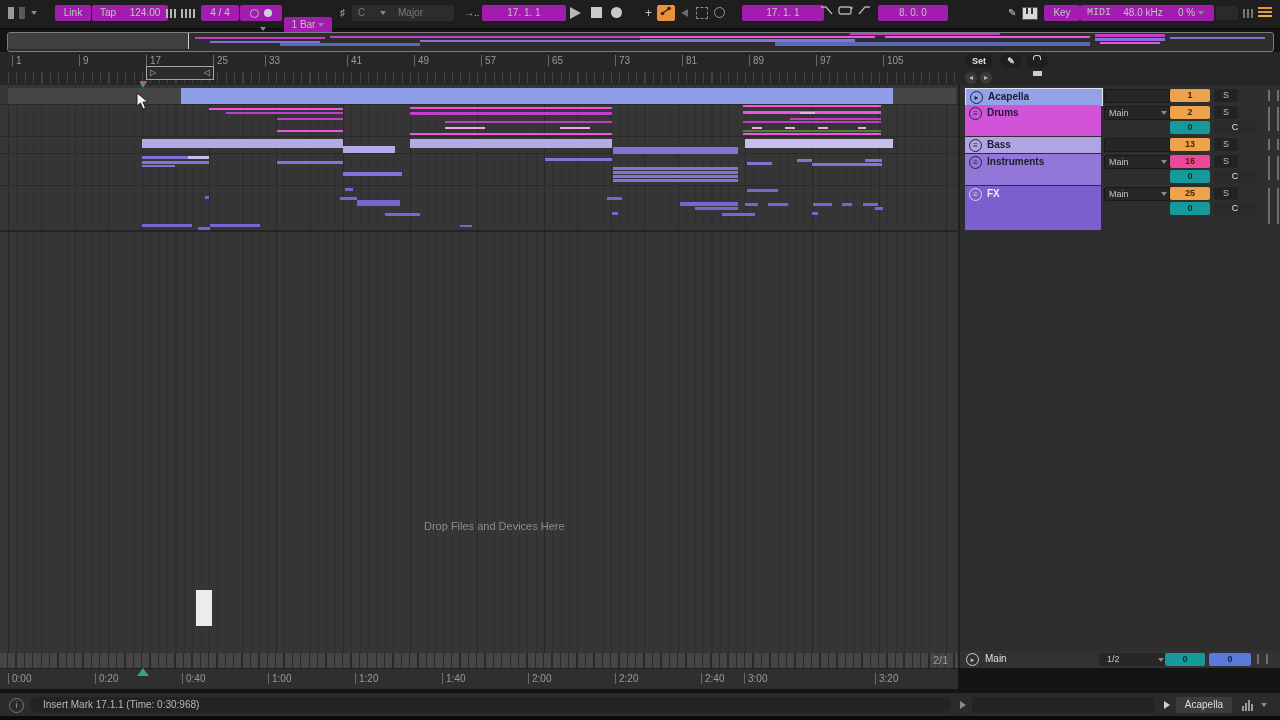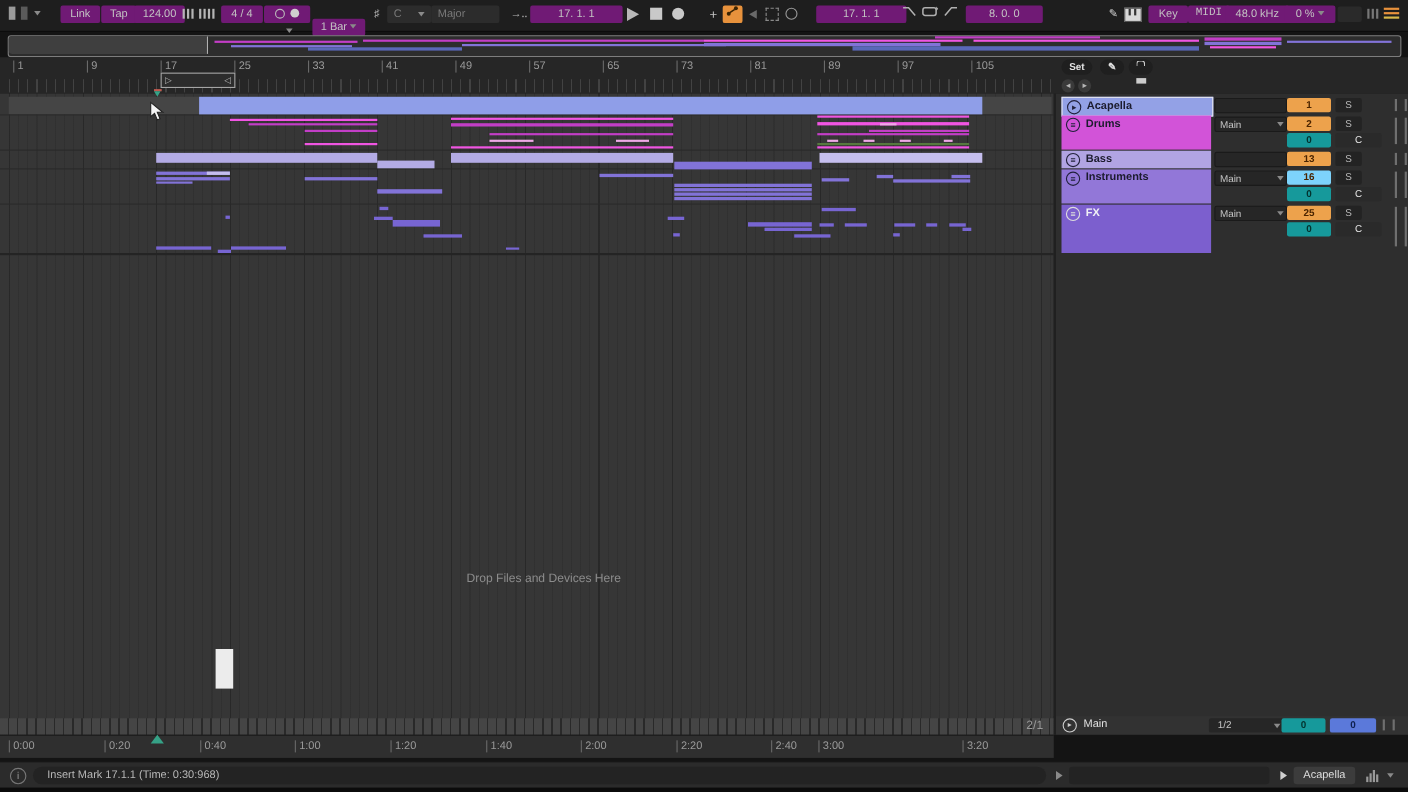--- a/index.html
+++ b/index.html
@@ -2,21 +2,21 @@
 <html><head>
 <meta charset="utf-8">
 <style>
   html,body{margin:0;padding:0;background:#101010;}
   #root{position:relative;width:1280px;height:720px;background:#141414;
         font-family:"Liberation Sans",sans-serif;color:#c8c8c8;overflow:hidden;
         -webkit-font-smoothing:antialiased;}
   .abs{position:absolute;}
   
   #toolbar{left:0;top:0;width:1280px;height:28px;background:#1e1e1e;border-bottom:1px solid #0c0c0c;}
-  .tbtn{position:absolute;top:5px;height:16px;line-height:16px;background:#701a75;border-radius:2px;
+  .tbtn{position:absolute;top:5px;height:16px;line-height:16px;background:#a21caf;border-radius:2px;
         text-align:center;font-size:10px;color:#c3c3c3;padding:0 6px;}
   .tbtn.plain{background:transparent;}
   .tbtn.dim{color:#7a7a7a;background:#2c2c2c;}
   .caret{display:inline-block;width:0;height:0;border-left:3px solid transparent;border-right:3px solid transparent;
          border-top:4px solid #8a8a8a;vertical-align:middle;margin-left:3px;}
   .vbars i{display:inline-block;width:2px;height:9px;background:#b5b5b5;margin-right:2px;vertical-align:middle;}
   
   #overview{left:7px;top:32px;width:1265px;height:18px;background:#2d2d2d;border:1px solid #7d7d7d;border-radius:3px;}
   #ovviewbox{left:8px;top:33px;width:180px;height:16px;background:#3f3f3f;border-right:1px solid #cfcfcf;border-radius:3px 0 0 3px;}
   
@@ -172,21 +172,21 @@
       <div class="clip" style="left: 1100px; top: 42px; width: 60px; height: 2px; background: rgb(240, 85, 226);"></div>
       <div class="clip" style="left: 1170px; top: 37px; width: 95px; height: 2px; background: rgb(130, 115, 216);"></div>
     </div>
 
   <div id="rulerrow" class="abs">
     <div id="barlabels" class="abs" style="left:0;top:0;width:958px;height:20px;">
         <span class="barlabel" style="left: 12px;">1</span>
         <span class="barlabel" style="left: 79px;">9</span>
         <span class="barlabel" style="left: 146px;">17</span>
         <span class="barlabel" style="left: 213px;">25</span>
-        <span class="barlabel" style="left: 280px;">33</span>
+        <span class="barlabel" style="left: 265px;">33</span>
         <span class="barlabel" style="left: 347px;">41</span>
         <span class="barlabel" style="left: 414px;">49</span>
         <span class="barlabel" style="left: 481px;">57</span>
         <span class="barlabel" style="left: 548px;">65</span>
         <span class="barlabel" style="left: 615px;">73</span>
         <span class="barlabel" style="left: 682px;">81</span>
         <span class="barlabel" style="left: 749px;">89</span>
         <span class="barlabel" style="left: 816px;">97</span>
         <span class="barlabel" style="left: 883px;">105</span>
       </div>
@@ -320,21 +320,21 @@
       <span class="tnum" style="background: rgb(237, 162, 76);">13</span>
       <span class="tsolo">S</span>
       <span class="dbars" style="height:11px;"></span>
     </div>
 
     <div class="thdr" style="top:69px;height:31px;">
       <div class="tname" style="height: 31px; background: rgb(146, 119, 216);">
         <span class="ticon">≡</span><span class="nm">Instruments</span>
       </div>
       <span class="tfield"><span>Main</span><span class="caret" style="float:right;margin-top:4px;margin-right:2px;"></span></span>
-      <span class="tnum" style="background: #7dd3fc; text-align: center;">16</span>
+      <span class="tnum" style="background: #ec4899; text-align: center;">16</span>
       <span class="tsolo">S</span>
       <span class="tteal" style="background: rgb(22, 153, 155);">0</span>
       <span class="tcross">C</span>
       <span class="dbars" style="height:24px;"></span>
     </div>
 
     <div class="thdr" style="top:101px;height:44px;">
       <div class="tname" style="height: 44px; background: rgb(124, 95, 206);">
         <span class="ticon" style="border-color:#ddd;color:#ddd;">≡</span><span class="nm" style="color:#f0f0f5;">FX</span>
       </div>

